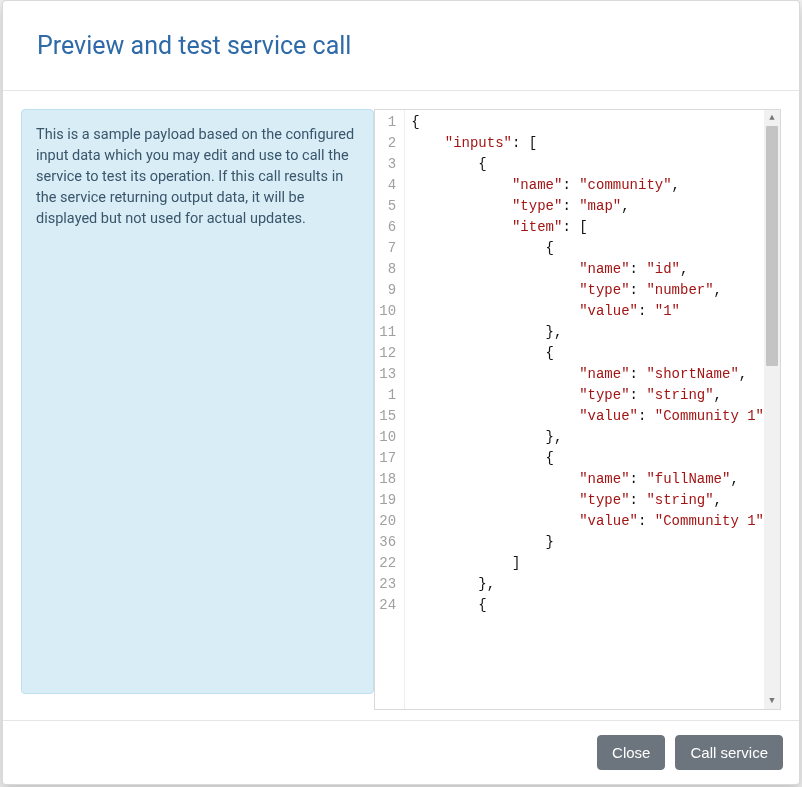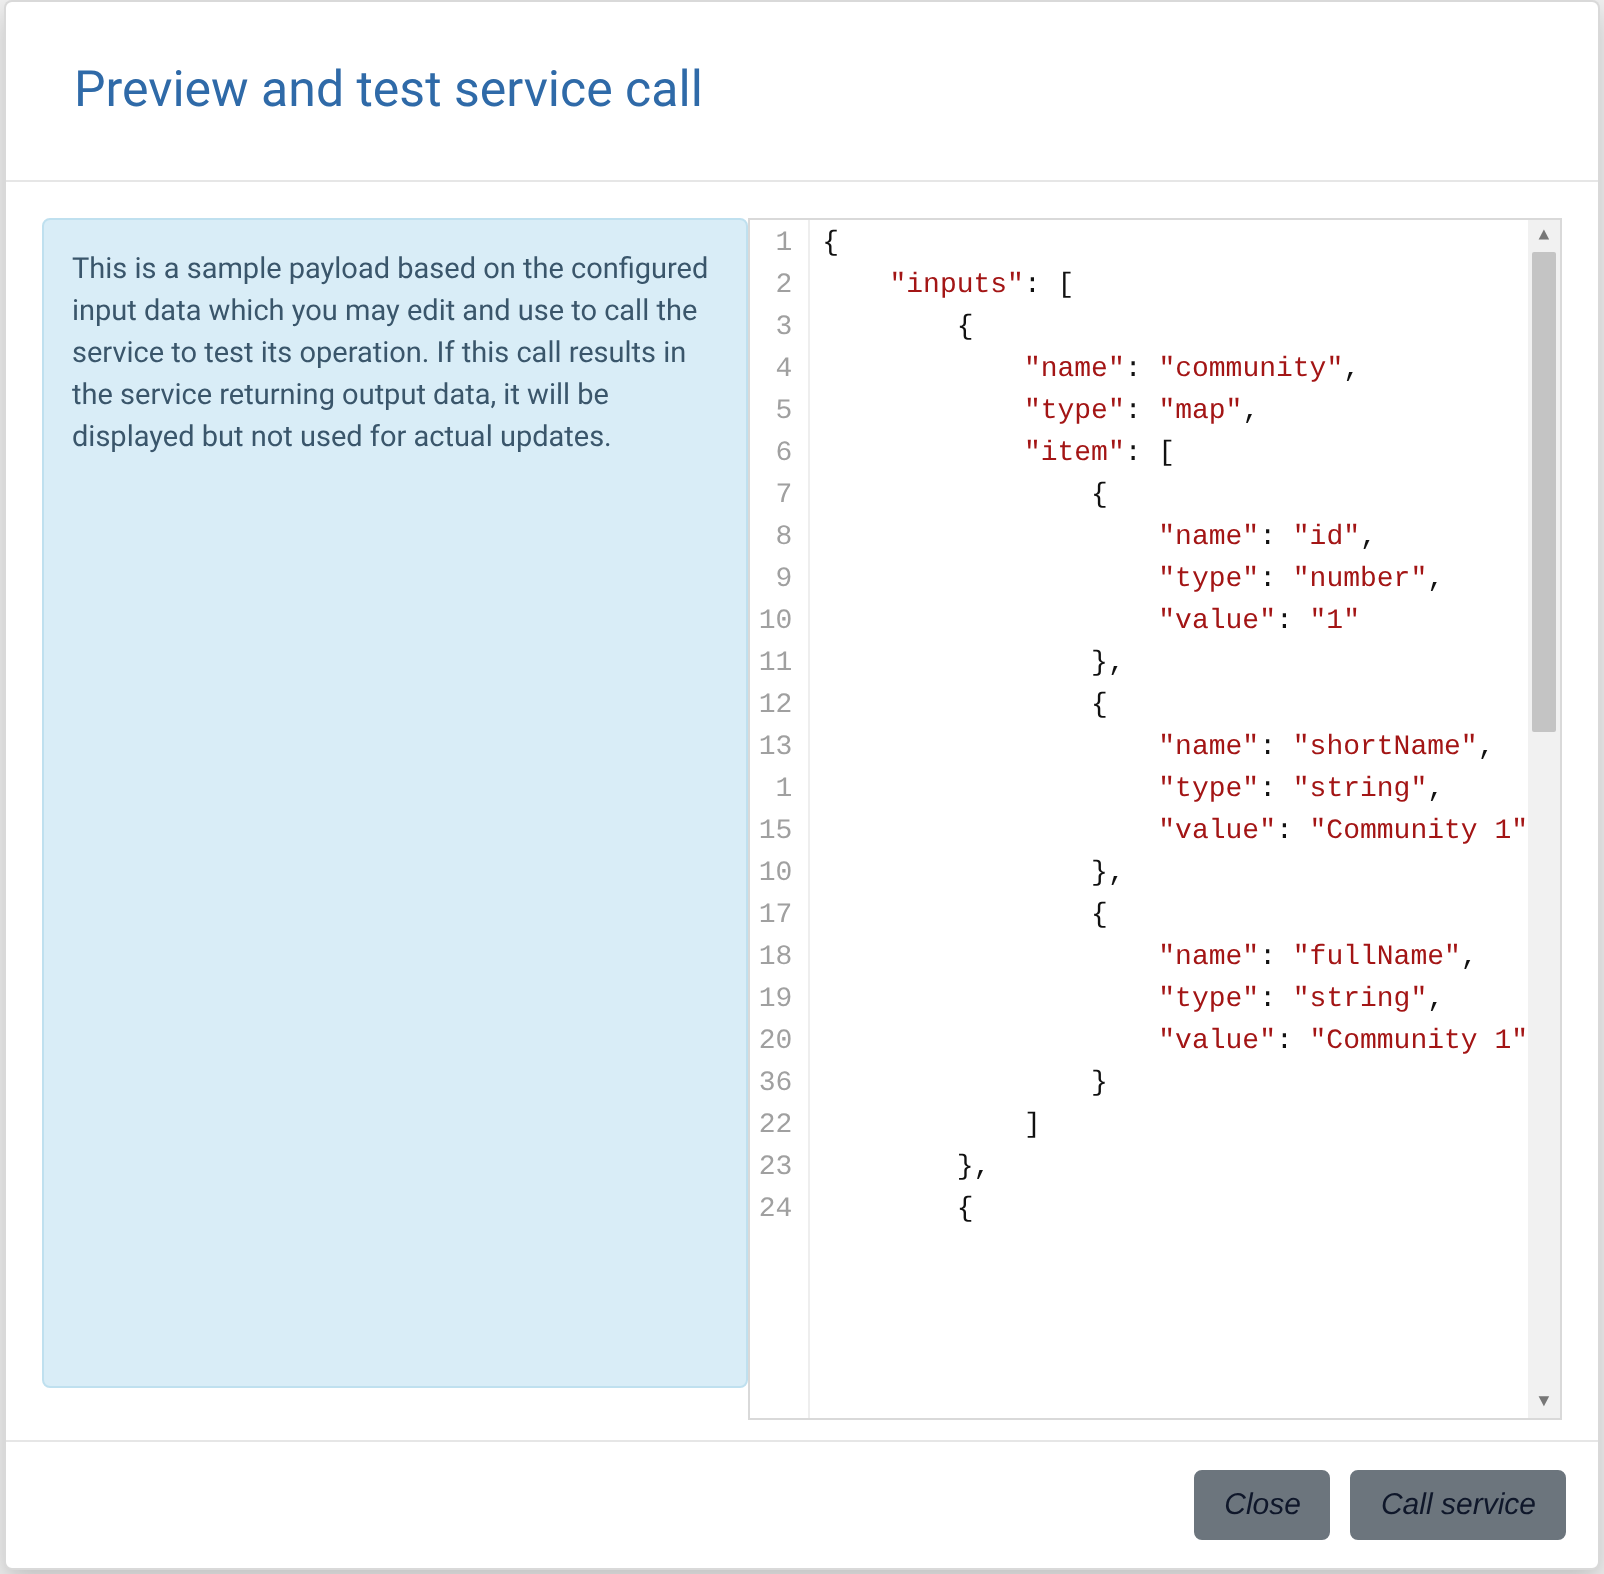--- a/index.html
+++ b/index.html
@@ -106,28 +106,27 @@
   }
   .modal-footer {
     border-top: 1px solid #e6e6e6;
     padding: 14px 16px;
     display: flex;
     justify-content: flex-end;
     gap: 10px;
   }
   .btn {
     background: #6c757d;
-    color: #0f172a;
+    color: #ffffff;
     border: 1px solid #6c757d;
     border-radius: 4px;
     padding: 7px 14px;
     font-size: 15px;
     cursor: pointer;
     line-height: 1.3;
-    font-style: italic;
   }
 </style>
 </head>
 <body>
 
 <div class="modal">
 
   <div class="modal-header">
     <h3 class="modal-title">Preview and test service call</h3>
   </div>

